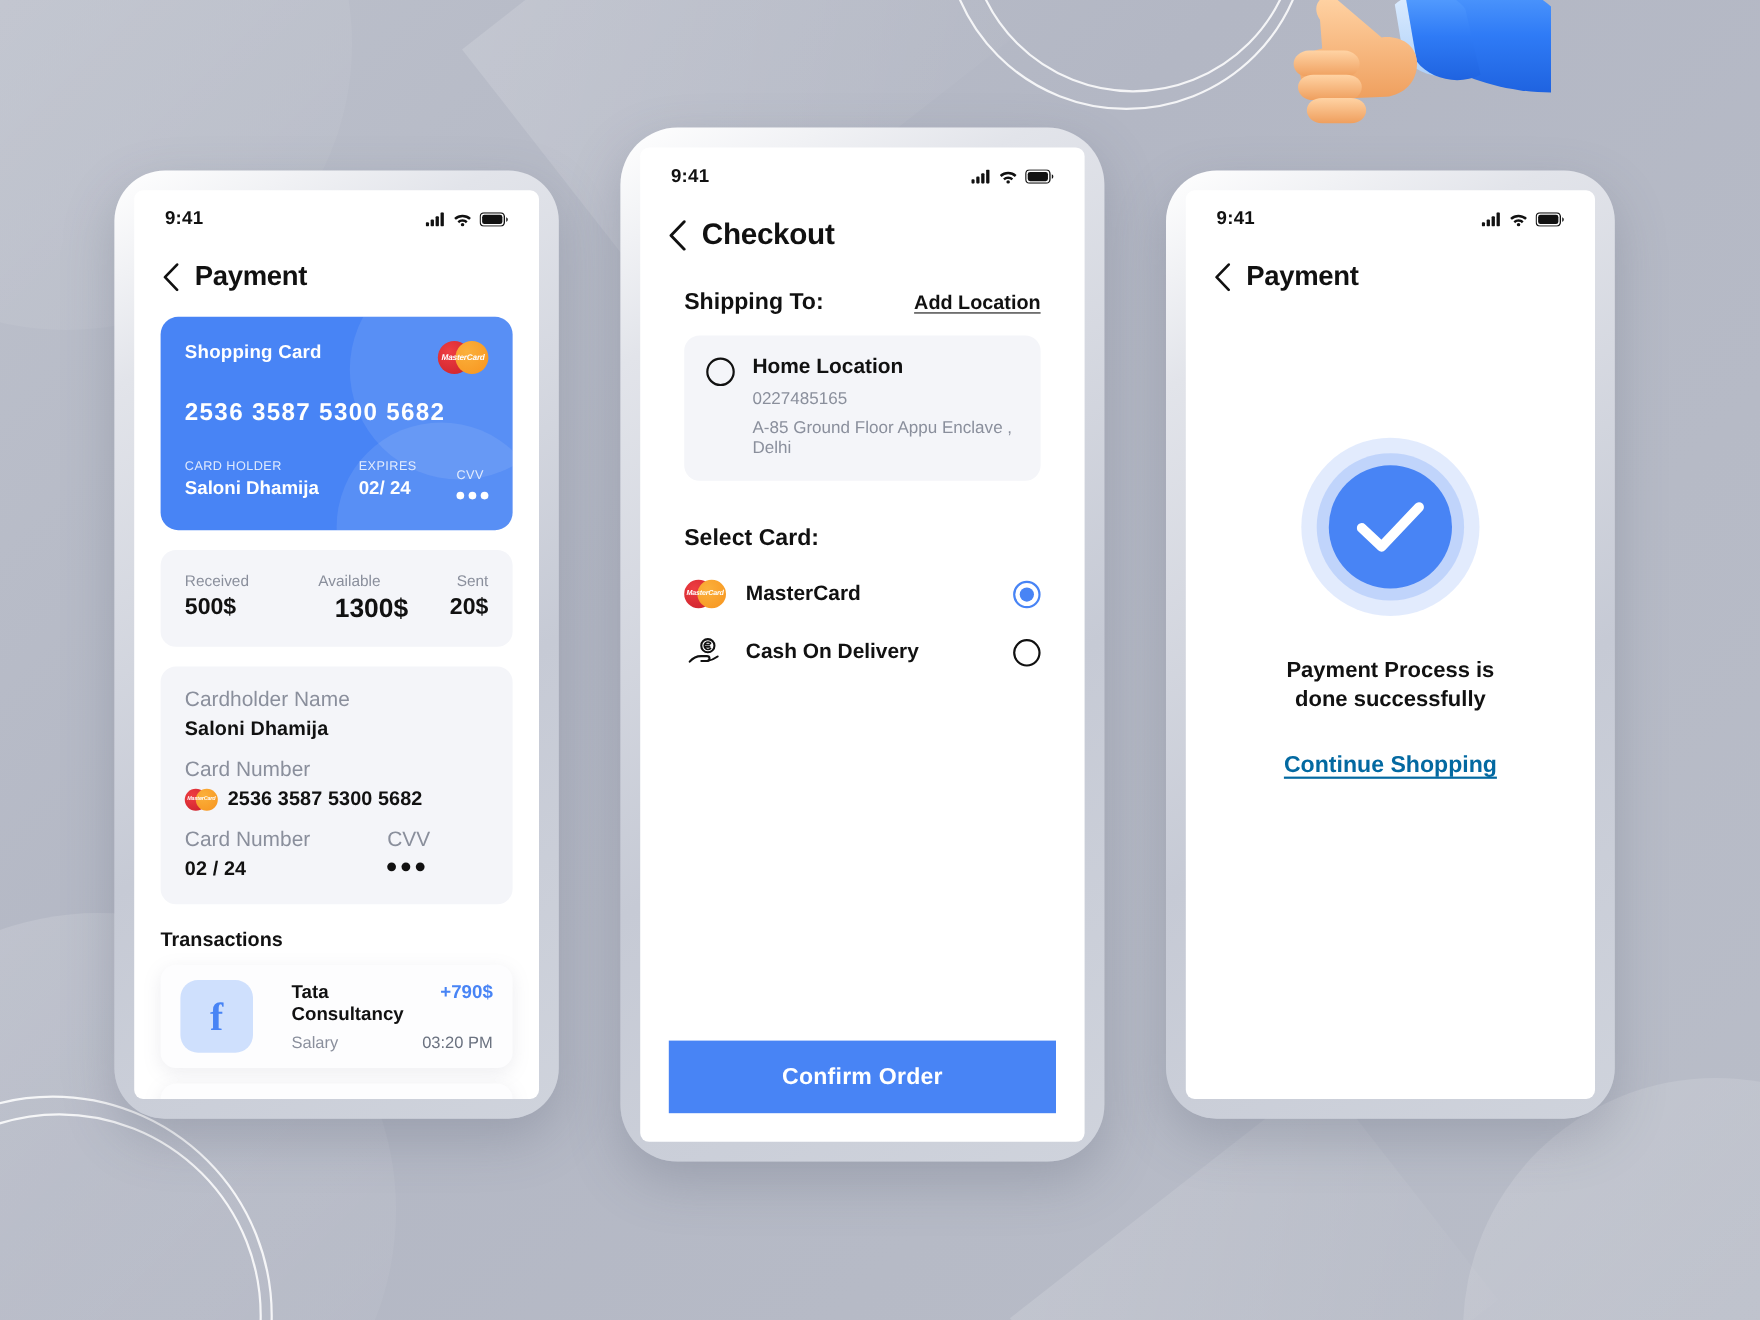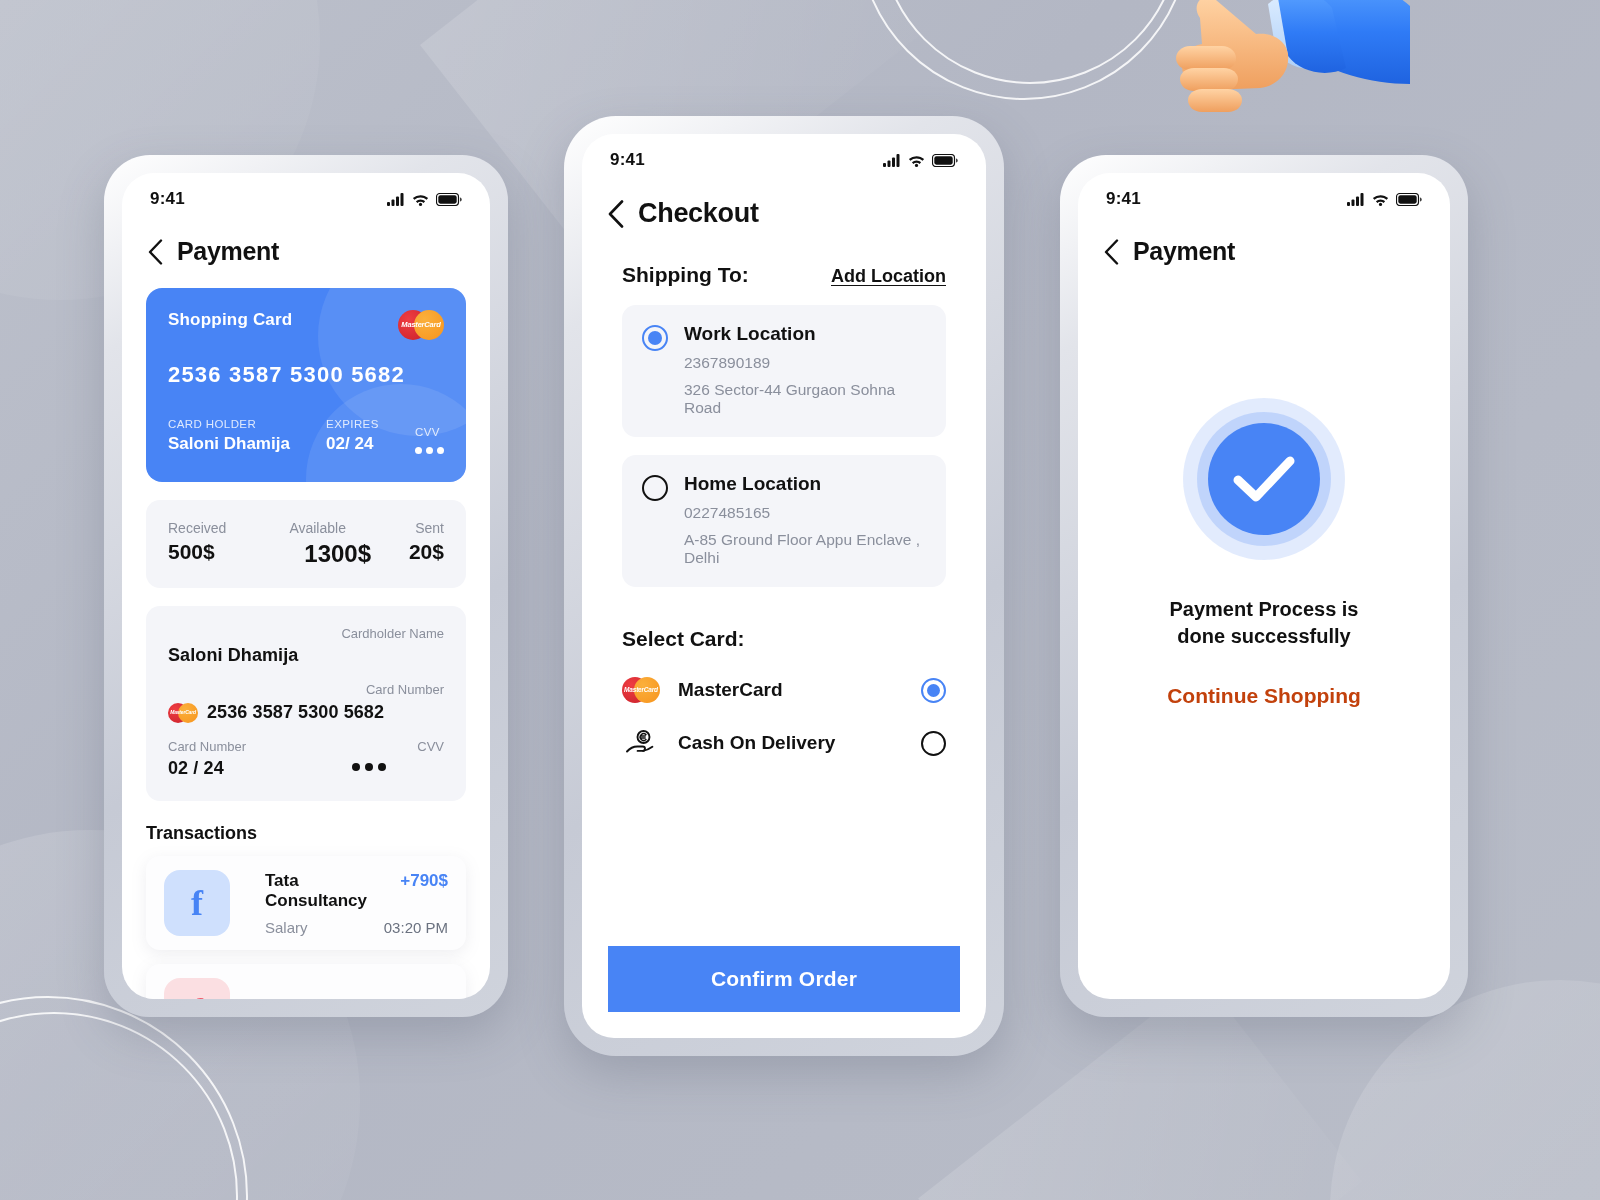--- a/index.html
+++ b/index.html
@@ -42,21 +42,21 @@
   .phone {
     position: absolute;
     background: linear-gradient(150deg, #ffffff 0%, #e2e4ea 18%, #c6cad5 60%, #cfd3dc 100%);
     border-radius: 46px;
     padding: 18px;
     box-shadow: 0 18px 46px rgba(90,96,115,0.28);
   }
   .screen {
     width: 100%; height: 100%;
     background: #ffffff;
-    border-radius: 32px;
+    border-radius: 8px;
     overflow: hidden;
     position: relative;
   }
 
   #phone1 { left: 104px; top: 155px;  width: 404px; height: 862px; }
   #phone2 { left: 564px; top: 116px;  width: 440px; height: 940px; border-radius: 52px; }
   #phone3 { left: 1060px; top: 155px; width: 408px; height: 862px; }
 
   
   .statusbar {
@@ -118,21 +118,21 @@
   .stats { display: flex; justify-content: space-between; padding: 20px 22px; }
   .stat { display: flex; flex-direction: column; }
   .stat.mid { align-items: center; }
   .stat.right { align-items: flex-end; }
   .stat-lbl { font-size: 14px; color: #8a8f9c; }
   .stat-val { font-size: 21px; font-weight: 700; color: #111; margin-top: 4px; }
   .stat.mid .stat-val { font-size: 24px; margin-left: 40px; }
 
   
   .details { padding: 20px 22px 22px 22px; }
-  .d-lbl { font-size: 13px; color: #8a8f9c; text-align: right; }
+  .d-lbl { font-size: 19px; color: #8a8f9c; }
   .d-val { font-size: 18px; font-weight: 700; color: #111; margin-top: 4px; letter-spacing: .1px; }
   .d-row { margin-top: 16px; }
   .d-row:first-child { margin-top: 0; }
   .d-num { display: flex; align-items: center; gap: 9px; margin-top: 5px; }
   .d-split { display: flex; justify-content: space-between; align-items: flex-start; }
   .d-dots { display: flex; gap: 5px; margin-top: 9px; }
   .d-dots i { width: 8px; height: 8px; border-radius: 50%; background: #111; display: block; }
 
   
   .tx-head { font-size: 18px; font-weight: 700; color: #111; margin: 22px 0 12px 0; }
@@ -220,21 +220,21 @@
     width: 112px; height: 112px; border-radius: 50%;
     background: #4884f5;
     display: flex; align-items: center; justify-content: center;
   }
   .succ-msg {
     margin-top: 36px; text-align: center;
     font-size: 20px; font-weight: 700; color: #111; line-height: 1.35;
   }
   .succ-link {
     margin-top: 34px; font-size: 21px; font-weight: 700;
-    color: #c2410c; text-underline-offset: 4px; cursor: pointer;
+    color: #0369a1; text-decoration: underline; text-underline-offset: 4px; cursor: pointer;
   }
 </style>
 </head>
 <body>
 
 <div id="bg">
   <div class="bg-blob" style="left:-180px; top:830px; width:540px; height:540px;"></div>
   <div class="bg-blob" style="left:-200px; top:-220px; width:520px; height:520px;"></div>
   <div class="bg-rect" style="left:470px; top:-110px; width:400px; height:300px; transform:rotate(-38deg);"></div>
   <div class="bg-rect" style="left:960px; top:1060px; width:360px; height:260px; transform:rotate(-38deg);"></div>
@@ -446,28 +446,20 @@
       <span class="nav-title" style="font-size:27px">Checkout</span>
     </div>
 
     <div class="body2">
 
       <div class="sec-head">
         <span class="sec-title">Shipping To:</span>
         <span class="link-ul">Add Location</span>
       </div>
 
-      <div class="loc-card">
-        <span class="radio on"></span>
-        <div>
-          <div class="loc-title">Work Location</div>
-          <div class="loc-sub">2367890189</div>
-          <div class="loc-sub">326 Sector-44 Gurgaon Sohna Road</div>
-        </div>
-      </div>
 
       <div class="loc-card">
         <span class="radio"></span>
         <div>
           <div class="loc-title">Home Location</div>
           <div class="loc-sub">0227485165</div>
           <div class="loc-sub">A-85 Ground Floor Appu Enclave , Delhi</div>
         </div>
       </div>
 

